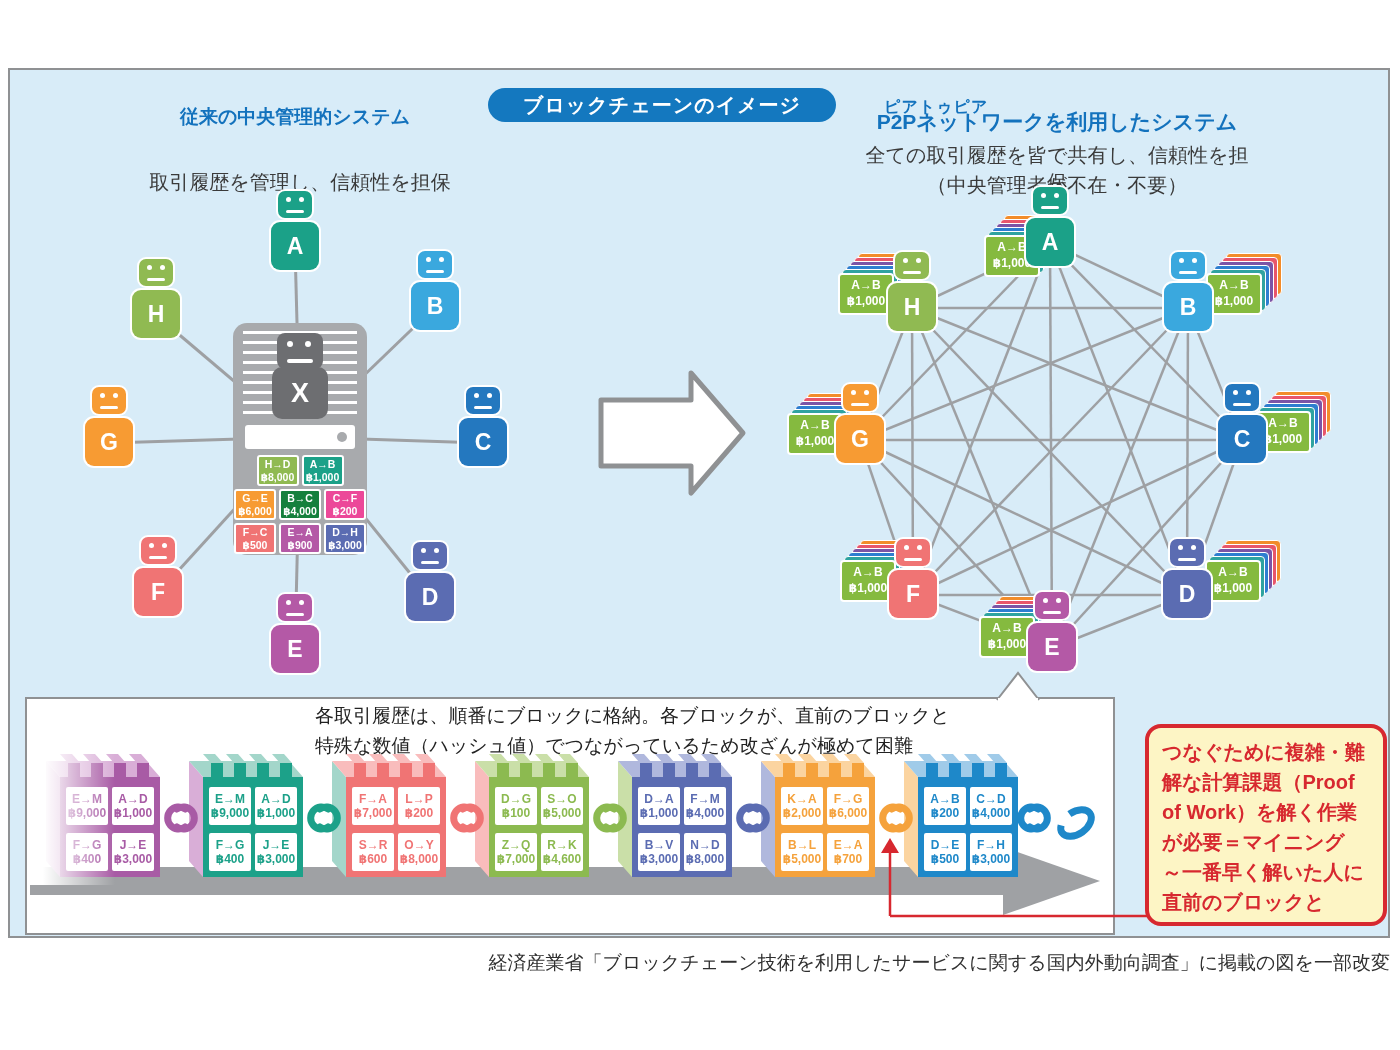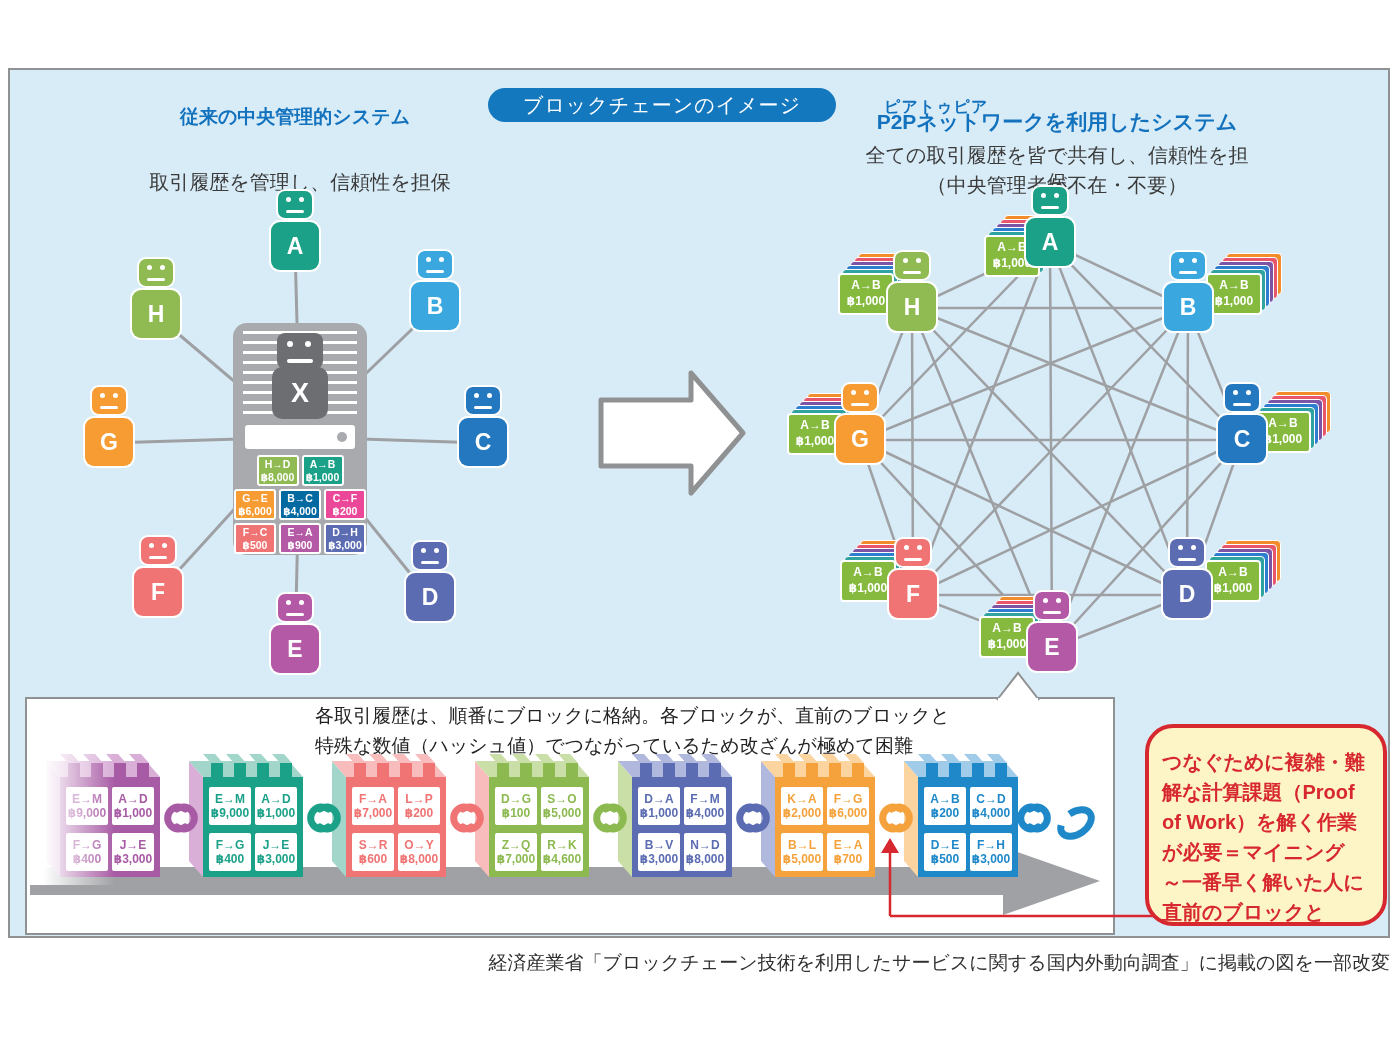--- a/index.html
+++ b/index.html
@@ -5,21 +5,21 @@
   html,body{margin:0;padding:0;background:#ffffff;}
   #canvas{position:relative;width:1400px;height:1050px;background:#ffffff;overflow:hidden;
           font-family:"Liberation Sans","DejaVu Sans",sans-serif;}
   .abs{position:absolute;}
 
   
   #bluepanel{left:8px;top:68px;width:1382px;height:870px;background:#d8ecf8;border:2px solid #8f9193;box-sizing:border-box;}
 
   
   .badge{left:488px;top:88px;width:348px;height:34px;line-height:34px;text-align:center;
-         background:#1478bf;color:#fff;font-weight:normal;font-size:20px;border-radius:17px;letter-spacing:1px;z-index:5;}
+         background:#1478bf;color:#fff;font-weight:bold;font-size:20px;border-radius:17px;letter-spacing:1px;z-index:5;}
   .h-blue{color:#1372bd;font-weight:bold;text-align:center;}
   .desc{color:#3a3a3a;font-size:20px;text-align:center;}
 
   
   svg.netlines{left:8px;top:68px;z-index:1;}
   .netline{stroke:#9ea0a3;fill:none;}
 
   
   .node{position:absolute;width:48px;z-index:3;display:flex;flex-direction:column;align-items:center;}
   .bot-head{width:34px;height:27px;border-radius:7px;background:var(--c);position:relative;
@@ -65,21 +65,21 @@
   svg.chain{position:absolute;top:803px;z-index:4;}
   #grayarrow{left:28px;top:845px;z-index:2;}
   #fadeL{left:27px;top:735px;width:88px;height:150px;z-index:4;
          background:linear-gradient(to right,#ffffff 18%,rgba(255,255,255,0));}
   #tailpiece{left:1014px;top:795px;z-index:4;}
   #bubbletail{left:995px;top:670px;z-index:2;}
   #redline{left:876px;top:838px;z-index:5;}
 
   
   #callout{left:1145px;top:724px;width:242px;height:202px;background:#fdf5c5;border:4px solid #d7282f;
-           border-radius:28px;box-sizing:border-box;z-index:6;padding:19px 13px;}
+           border-radius:16px;box-sizing:border-box;z-index:6;padding:9px 13px;}
   #callout div{color:#d7282f;font-weight:bold;font-size:20px;line-height:30px;white-space:nowrap;}
 
   #caption{right:10px;top:950px;font-size:19px;color:#2f2f2f;z-index:2;}
   .rubytxt{left:884px;top:97px;font-size:16px;font-weight:bold;color:#1372bd;letter-spacing:1px;}
 </style>
 </head>
 <body>
 
 <div id="canvas">
   <div class="abs" id="bluepanel"></div>
@@ -151,21 +151,21 @@
         <div class="chip" style="background:#1ba188">
             <span>A→B</span>
             <span>฿1,000</span>
           </div>
       </div>
       <div class="chiprow">
         <div class="chip" style="background:#f79b33">
             <span>G→E</span>
             <span>฿6,000</span>
           </div>
-        <div class="chip" style="background:#0369a1">
+        <div class="chip" style="background:#15803d">
             <span>B→C</span>
             <span>฿4,000</span>
           </div>
         <div class="chip" style="background:#ec4899">
             <span>C→F</span>
             <span>฿200</span>
           </div>
       </div>
       <div class="chiprow">
         <div class="chip" style="background:#f07474">

